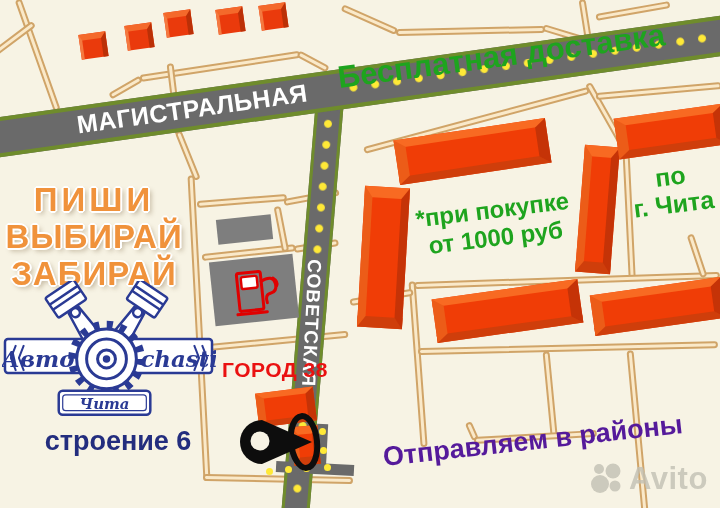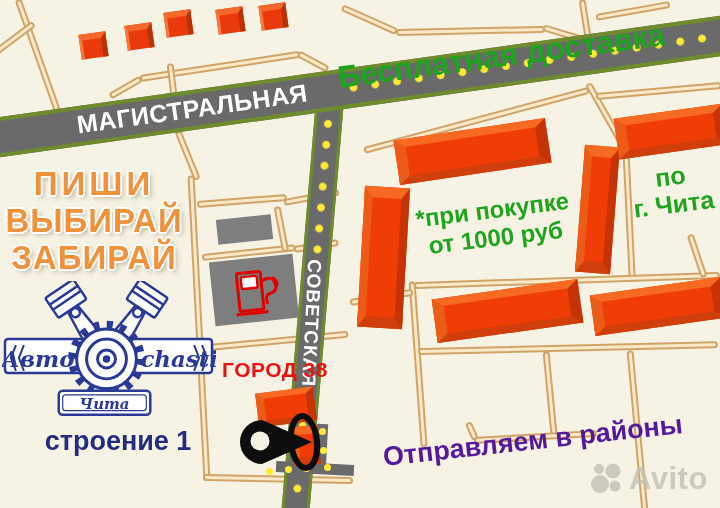--- a/index.html
+++ b/index.html
@@ -56,21 +56,21 @@
   }
   .bld {
     position:absolute; background:#f03d06; border-style:solid;
     border-color:#f86a22 #c53307 #cf3e0b #ec5c18; border-width:8px 11px; z-index:4;
   }
   .bld.vert { border-width:11px 8px; }
   .gray-bld { position:absolute; background:#7e7e7e; z-index:2; }
   
   .txt { position:absolute; font-weight:bold; z-index:6; }
   .t-delivery { left:338px; top:60px; font-size:31px; color:#1ea41e; transform:rotate(-7.5deg); transform-origin:left center; white-space:nowrap; }
-  .t-slogan { left:2px; top:165px; width:184px; text-align:center; font-size:33px; line-height:37px; color:#f0923b; letter-spacing:1px;
+  .t-slogan { left:2px; top:181px; width:184px; text-align:center; font-size:33px; line-height:37px; color:#f0923b; letter-spacing:1px;
     text-shadow:-2px 0 #fff,2px 0 #fff,0 -2px #fff,0 2px #fff,-1px -1px #fff,1px 1px #fff,-1px 1px #fff,1px -1px #fff,3px 3px 5px rgba(90,60,20,.35); }
   .t-cond { left:398px; top:196px; width:192px; text-align:center; font-size:24px; line-height:28px; color:#1ea41e; transform:rotate(-7deg); }
   .t-area { left:620px; top:162px; width:104px; text-align:center; font-size:25px; line-height:28px; color:#1ea41e; transform:rotate(-7deg); white-space:nowrap; }
   .t-store { left:222px; top:358px; font-size:21px; letter-spacing:.5px; color:#ea1111; white-space:nowrap; }
   .t-addr { left:2px; top:428px; width:232px; text-align:center; font-size:27px; line-height:27px; color:#232d7e; }
   .t-districts { left:383px; top:442px; font-size:27px; color:#551a9b; transform:rotate(-6.3deg); transform-origin:left center; white-space:nowrap; }
   .watermark { position:absolute; left:590px; top:461px; display:flex; align-items:center; gap:3px; opacity:.8; z-index:8; }
   .watermark .wm-text { color:#c2c0b4; font-weight:bold; font-size:31px; letter-spacing:.5px; }
   .logo { position:absolute; left:2px; top:281px; width:214px; height:140px; z-index:6; }
   .pin { position:absolute; left:236px; top:410px; width:96px; height:66px; z-index:7; }
@@ -179,21 +179,21 @@
   </div>
 
   <div class="txt t-area">
     <span style="display:block;">по</span>
     <span style="display:block;">г. Чита</span>
   </div>
 
   <div class="txt t-store">ГОРОД 38</div>
 
   <div class="txt t-addr">
-    <span style="display:block;">строение 1</span>
+    <span style="display:block;">строение 6</span>
   </div>
 
   <div class="txt t-districts">Отправляем в районы</div>
 
   <svg class="logo" viewBox="0 0 215 140">
     <g stroke="#2a3a94" fill="#ffffff" stroke-width="2.5" stroke-linejoin="round">
 
       <g transform="translate(72,29) rotate(-34)">
         <path d="M -6 0 L 6 0 L 11 52 L -11 52 Z"></path>
         <rect x="-17" y="-26" width="34" height="24" rx="2"></rect>

